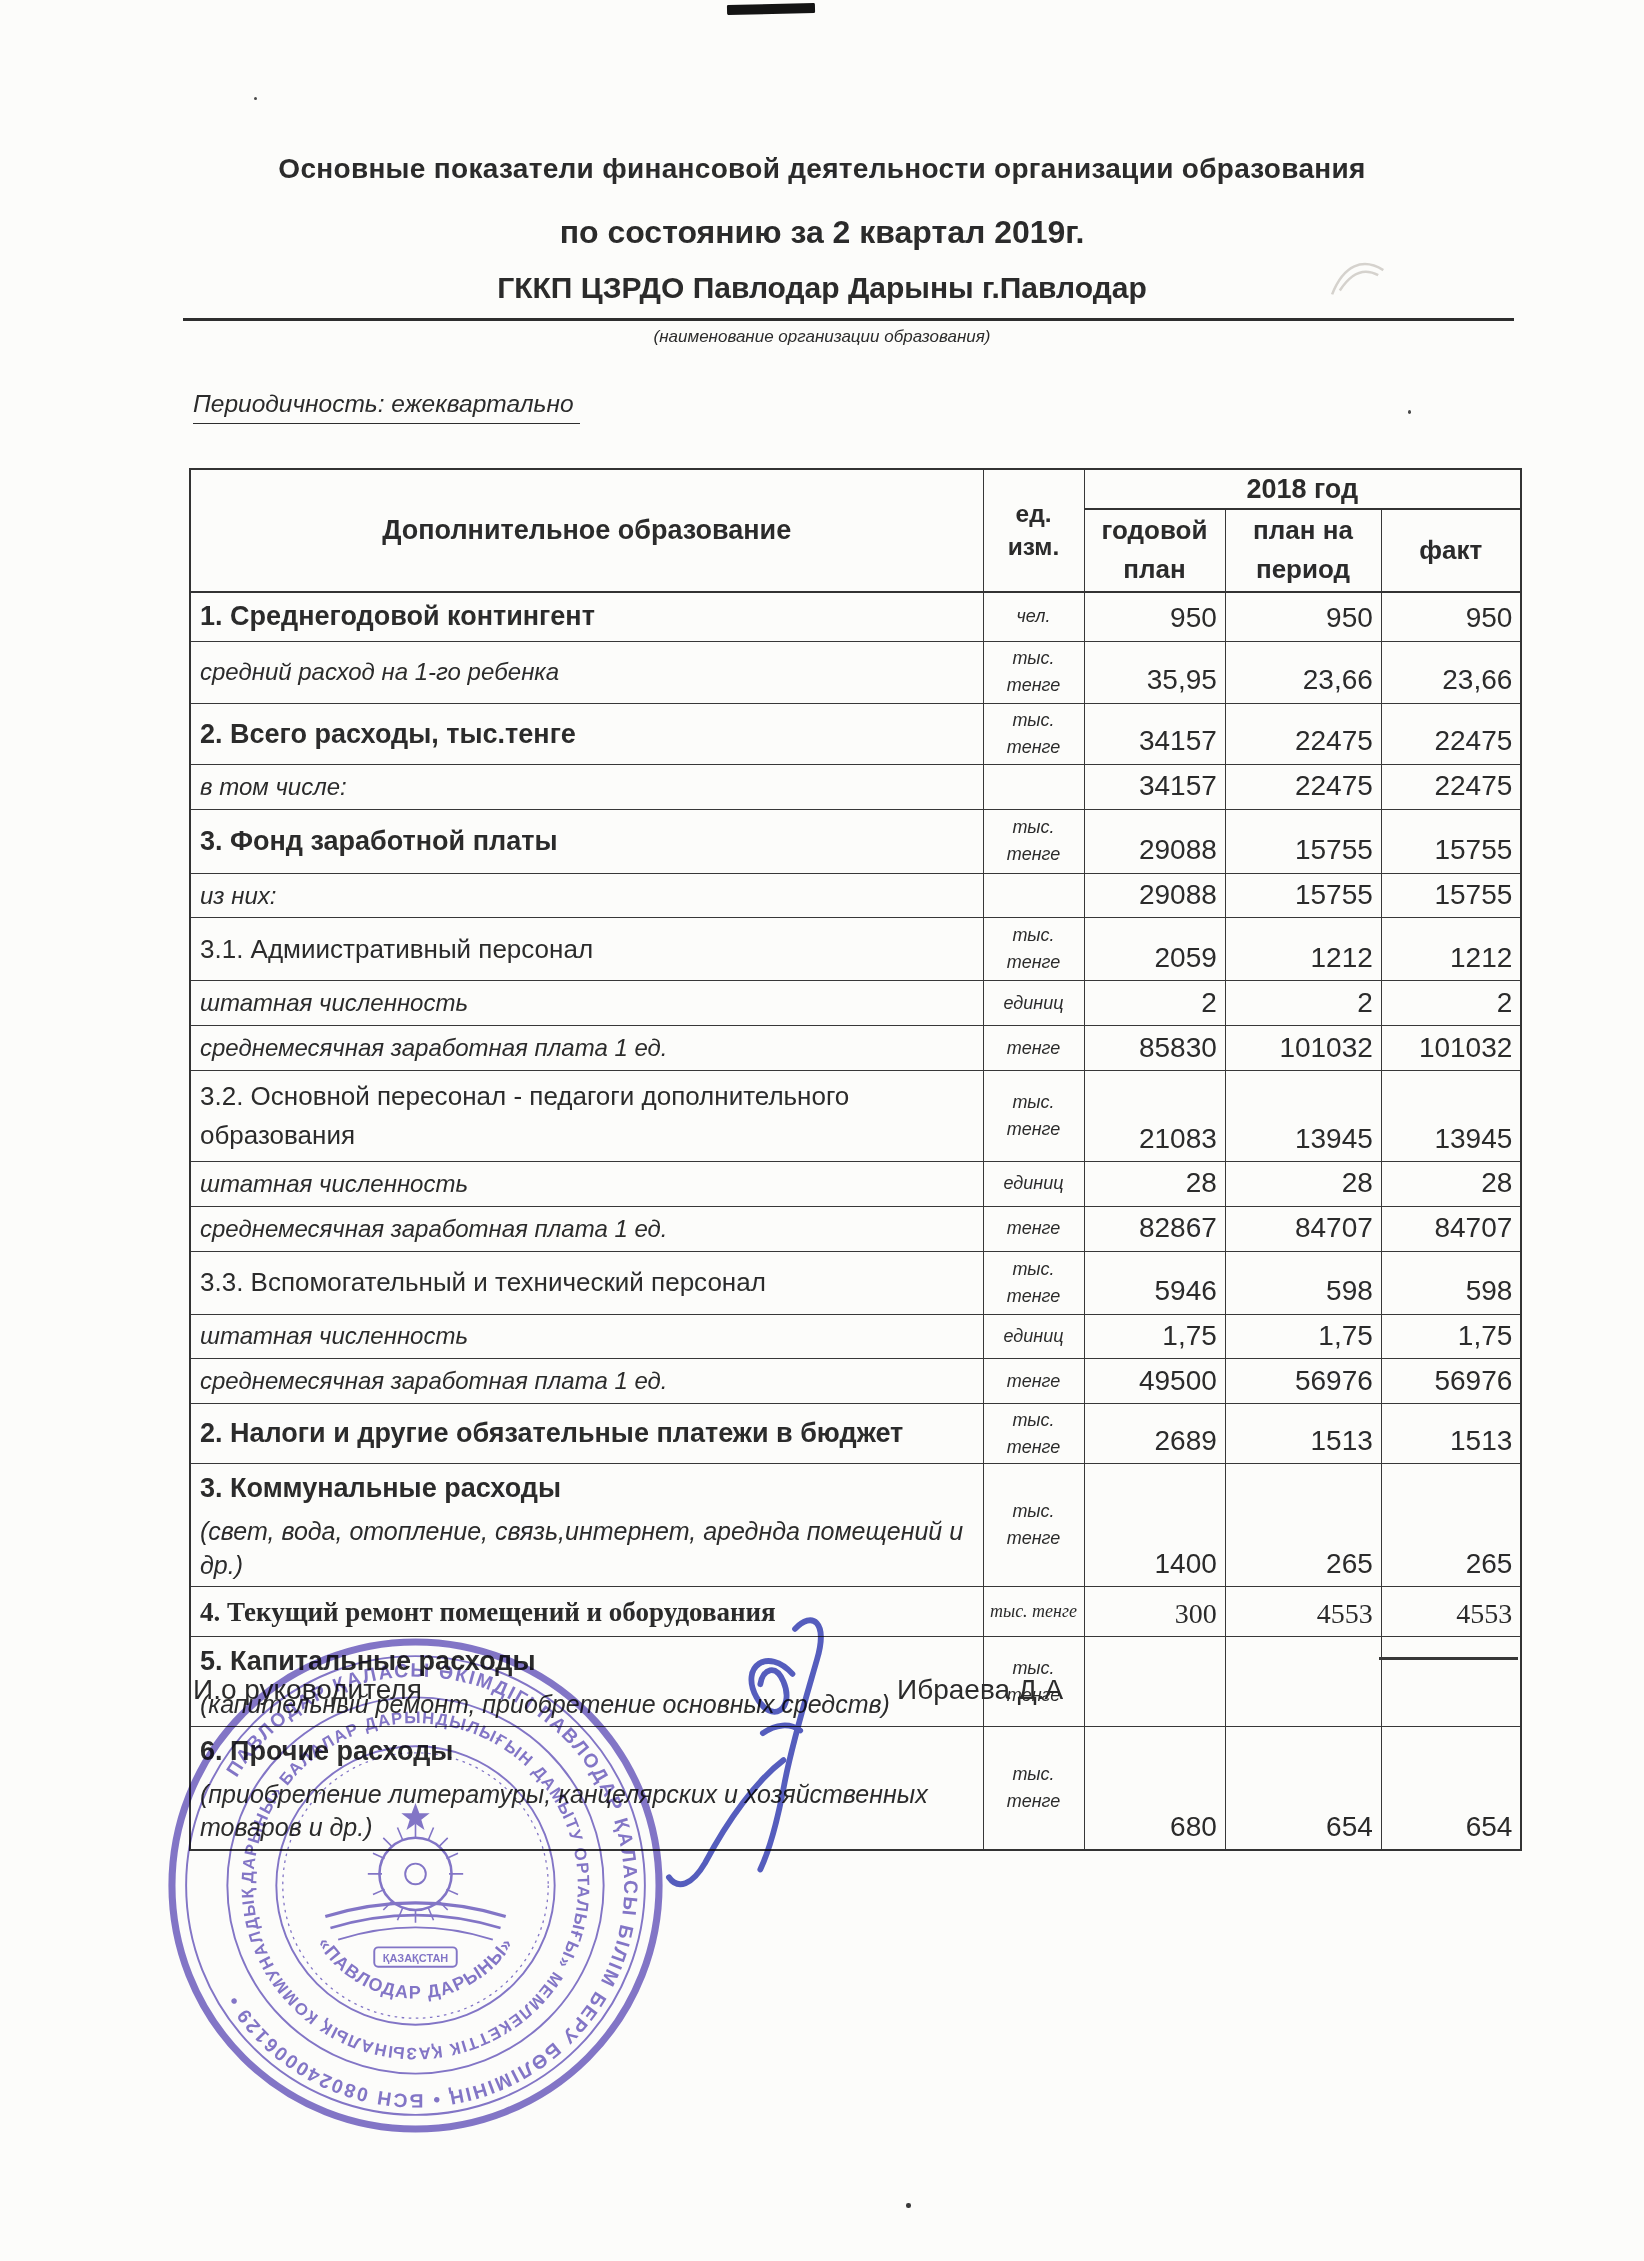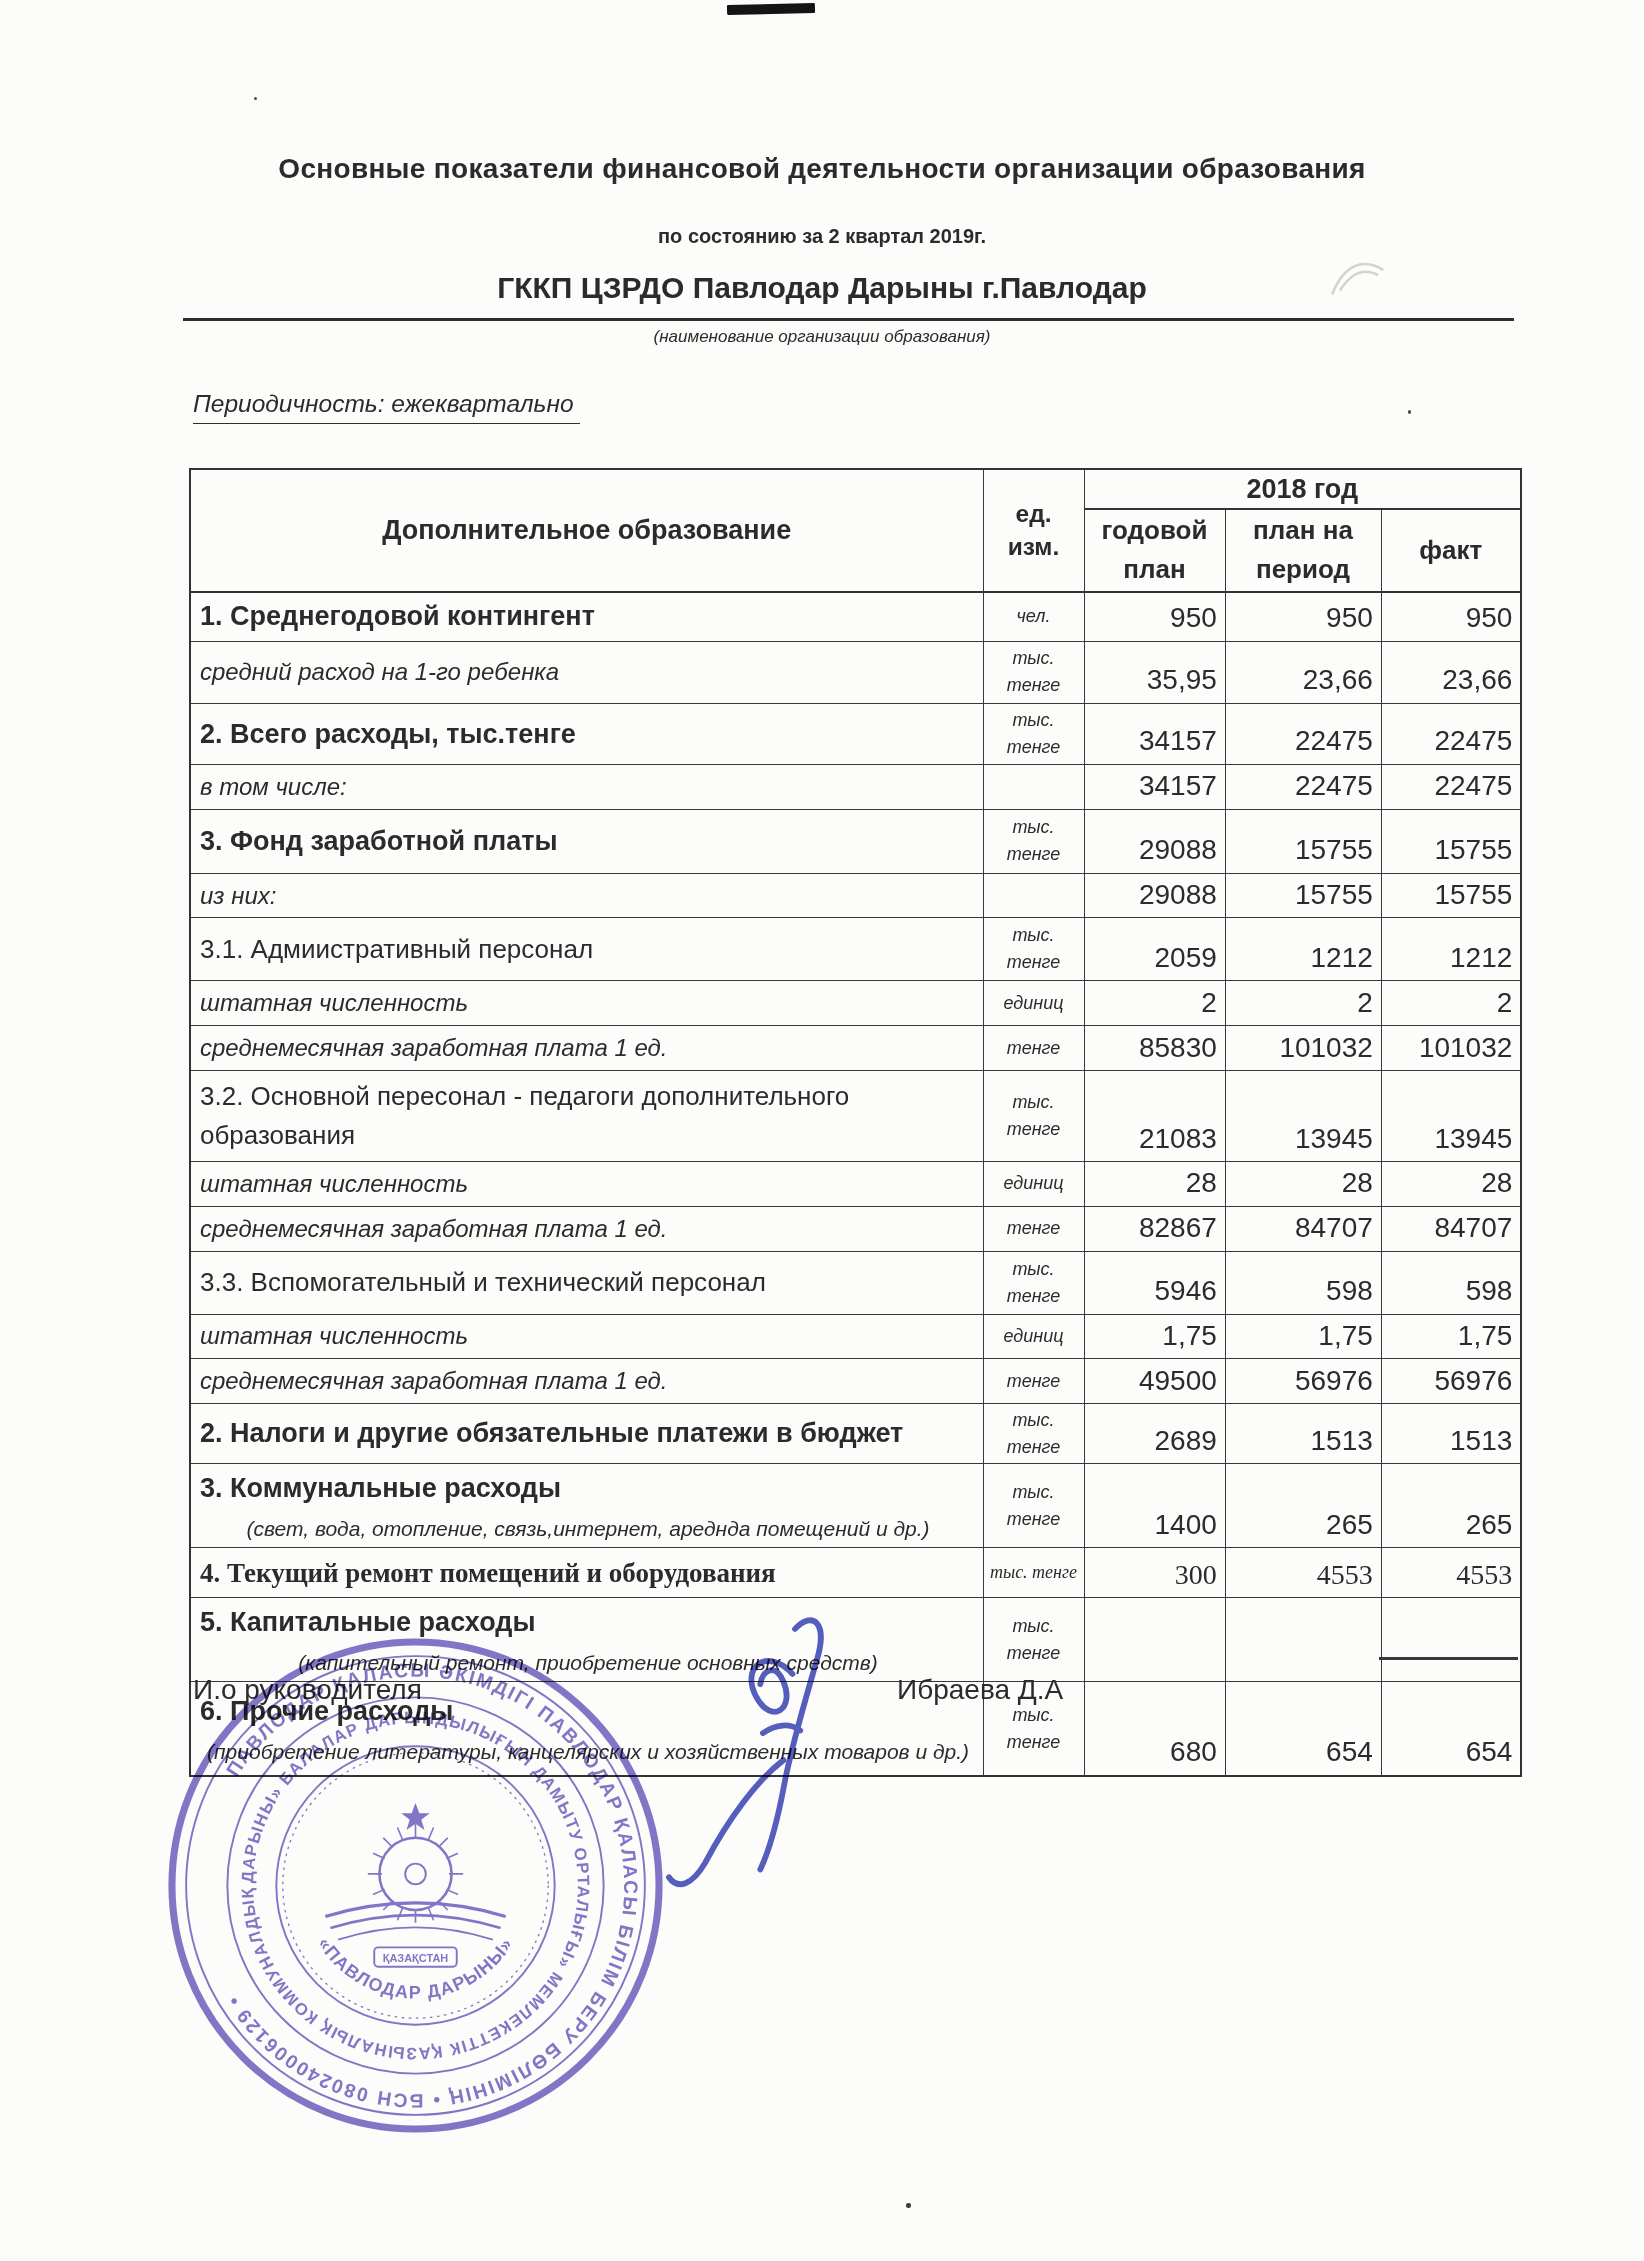--- a/index.html
+++ b/index.html
@@ -9,21 +9,21 @@
     font-family:"Liberation Sans","DejaVu Sans",sans-serif;
     color:var(--ink,#2b2b2b);
     position:relative;
     overflow:hidden;
   }
   #page{position:absolute;inset:0;}
   .abs{position:absolute;}
   
   .center-band{left:81px;width:1482px;text-align:center;}
   #title1{top:153px;font-size:28px;font-weight:bold;letter-spacing:0.3px;}
-  #title2{top:225px;font-size:20px;font-weight:bold;}
+  #title2{top:214px;font-size:32px;font-weight:bold;}
   #orgname{top:271px;font-size:30px;font-weight:bold;}
   #org-rule{left:183px;top:318px;width:1331px;height:2.6px;background:#2e2e2e;}
   #org-caption{top:327px;font-size:17px;font-style:italic;}
   #periodicity{
     left:193px;top:390px;font-size:24.5px;font-style:italic;
     border-bottom:1.9px solid #2e2e2e;padding:0 6.4px 5.2px 0;
   }
   
   #fin-table-wrap{left:189px;top:468px;width:1331px;}
   table{border-collapse:collapse;table-layout:fixed;width:1331px;background:transparent;}
@@ -35,21 +35,21 @@
   th.h-year{font-size:27px;}
   th.h-ind{font-size:27px;line-height:1.3;}
   th.h-unit{font-size:24.5px;line-height:1.35;}
   th.h-col{font-size:26px;line-height:1.5;border-bottom:2.6px solid #333;}
   thead th{border-bottom:2.6px solid #333;}
   td.c-label{padding:3.9px 6.4px 3.9px 9px;vertical-align:middle;}
   td.c-label .lbl{display:block;line-height:1.5;}
   .lbl.bold{font-size:27px;font-weight:bold;}
   .lbl.regular{font-size:26px;font-weight:normal;}
   .lbl.italic{font-size:24px;font-style:italic;}
-  .sub-lbl{display:block;font-size:21px;font-style:italic;font-weight:normal;line-height:1.35;margin-top:6.4px;text-align:center;}
+  .sub-lbl{display:block;font-size:25px;font-style:italic;font-weight:normal;line-height:1.35;margin-top:6.4px;}
   td.c-unit{text-align:center;vertical-align:middle;font-style:italic;font-size:18px;line-height:1.5;padding:2.6px 5.2px;}
   td.c-val{text-align:right;vertical-align:bottom;font-size:28px;padding:2.6px 7.7px 6.4px 2.6px;}
   
   #sig-title{left:193px;top:1674px;font-size:28px;}
   #sig-name{left:897px;top:1674px;font-size:28px;}
   #stamp-svg{left:161px;top:1631px;mix-blend-mode:multiply;opacity:.93;}
   #sign-svg{left:602px;top:1607px;mix-blend-mode:multiply;opacity:.95;}
   .st-stroke{stroke:var(--stamp,#7b6cc6);fill:none;}
   .st-fill{fill:var(--stamp,#7b6cc6);}
   .st-text{fill:var(--stamp,#7b6cc6);font-family:"Liberation Sans","DejaVu Sans",sans-serif;font-weight:bold;}

